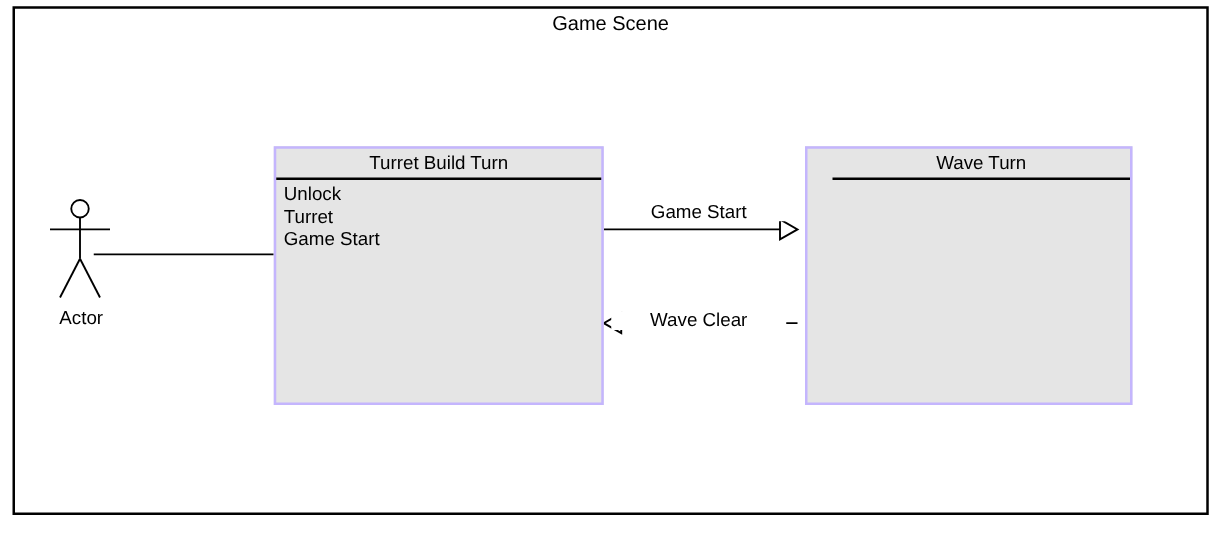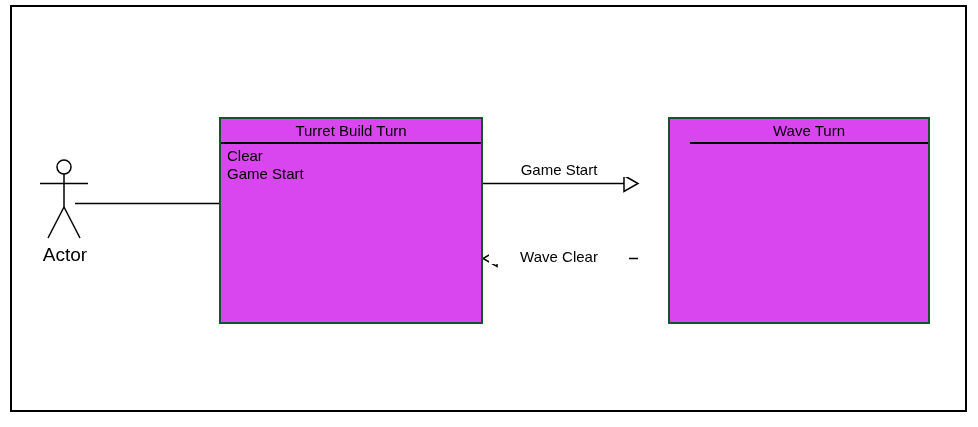--- a/index.html
+++ b/index.html
@@ -22,70 +22,71 @@
   .diagram-title {
     position: absolute;
     left: 10px; top: 11px;
     width: 957px;
     text-align: center;
     font-size: 16px;
     line-height: 18px;
   }
   .node {
     position: absolute;
-    border: 2px solid #14532d;
+    border: 2px solid #c4b5fd;
     box-sizing: border-box;
-    background: #d946ef;
+    background: #e5e5e5;
   }
   .node-header {
     height: 23px;
     border-bottom: 2px solid #000000;
     display: flex;
     align-items: center;
     justify-content: center;
     font-size: 15px;
   }
   .node-body {
     padding: 3px 6px;
     font-size: 15px;
     line-height: 18px;
   }
   .node-turret { left: 219px; top: 117px; width: 264px; height: 207px; }
-  .node-wave   { left: 668px; top: 117px; width: 262px; height: 207px; padding-left: 20px; }
+  .node-wave   { left: 644px; top: 117px; width: 262px; height: 207px; padding-left: 20px; }
   .svg-layer {
     position: absolute;
     left: 0; top: 0;
     width: 978px; height: 427px;
   }
   .edge-label {
     position: absolute;
     width: 140px;
     text-align: center;
     font-size: 15px;
     line-height: 15px;
     background: #ffffff;
   }
   .label-game-start { left: 489px; top: 162px; }
   .label-wave-clear { left: 489px; top: 249px; }
   .actor-label {
     position: absolute;
     left: 25px; top: 247px;
     width: 80px;
     text-align: center;
-    font-size: 19px;
+    font-size: 15px;
     line-height: 15px;
   }
 </style>
 </head>
 <body>
 
 <div class="canvas">
 
   <div class="frame"></div>
 
+  <div class="diagram-title">Game Scene</div>
 
   <svg class="svg-layer" viewBox="0 0 978 427" xmlns="http://www.w3.org/2000/svg">
 
     <g stroke="#000000" stroke-width="1.5" fill="none">
       <circle cx="64" cy="167" r="7" fill="#ffffff"></circle>
       <line x1="64" y1="174" x2="64" y2="207"></line>
       <line x1="40" y1="183.5" x2="88" y2="183.5"></line>
       <line x1="64" y1="207" x2="48" y2="238"></line>
       <line x1="64" y1="207" x2="80" y2="238"></line>
     </g>
@@ -101,21 +102,22 @@
       <line x1="497" y1="258.5" x2="638" y2="258.5"></line>
       <polygon points="497,250.5 483,258.5 497,266.5" fill="#ffffff"></polygon>
     </g>
   </svg>
 
   <div class="actor-label">Actor</div>
 
   <div class="node node-turret">
     <div class="node-header">Turret Build Turn</div>
     <div class="node-body">
-      <div>Clear</div>
+      <div>Unlock</div>
+      <div>Turret</div>
       <div>Game Start</div>
     </div>
   </div>
 
   <div class="node node-wave">
     <div class="node-header">Wave Turn</div>
   </div>
 
   <div class="edge-label label-game-start">Game Start</div>
   <div class="edge-label label-wave-clear">Wave Clear</div>

